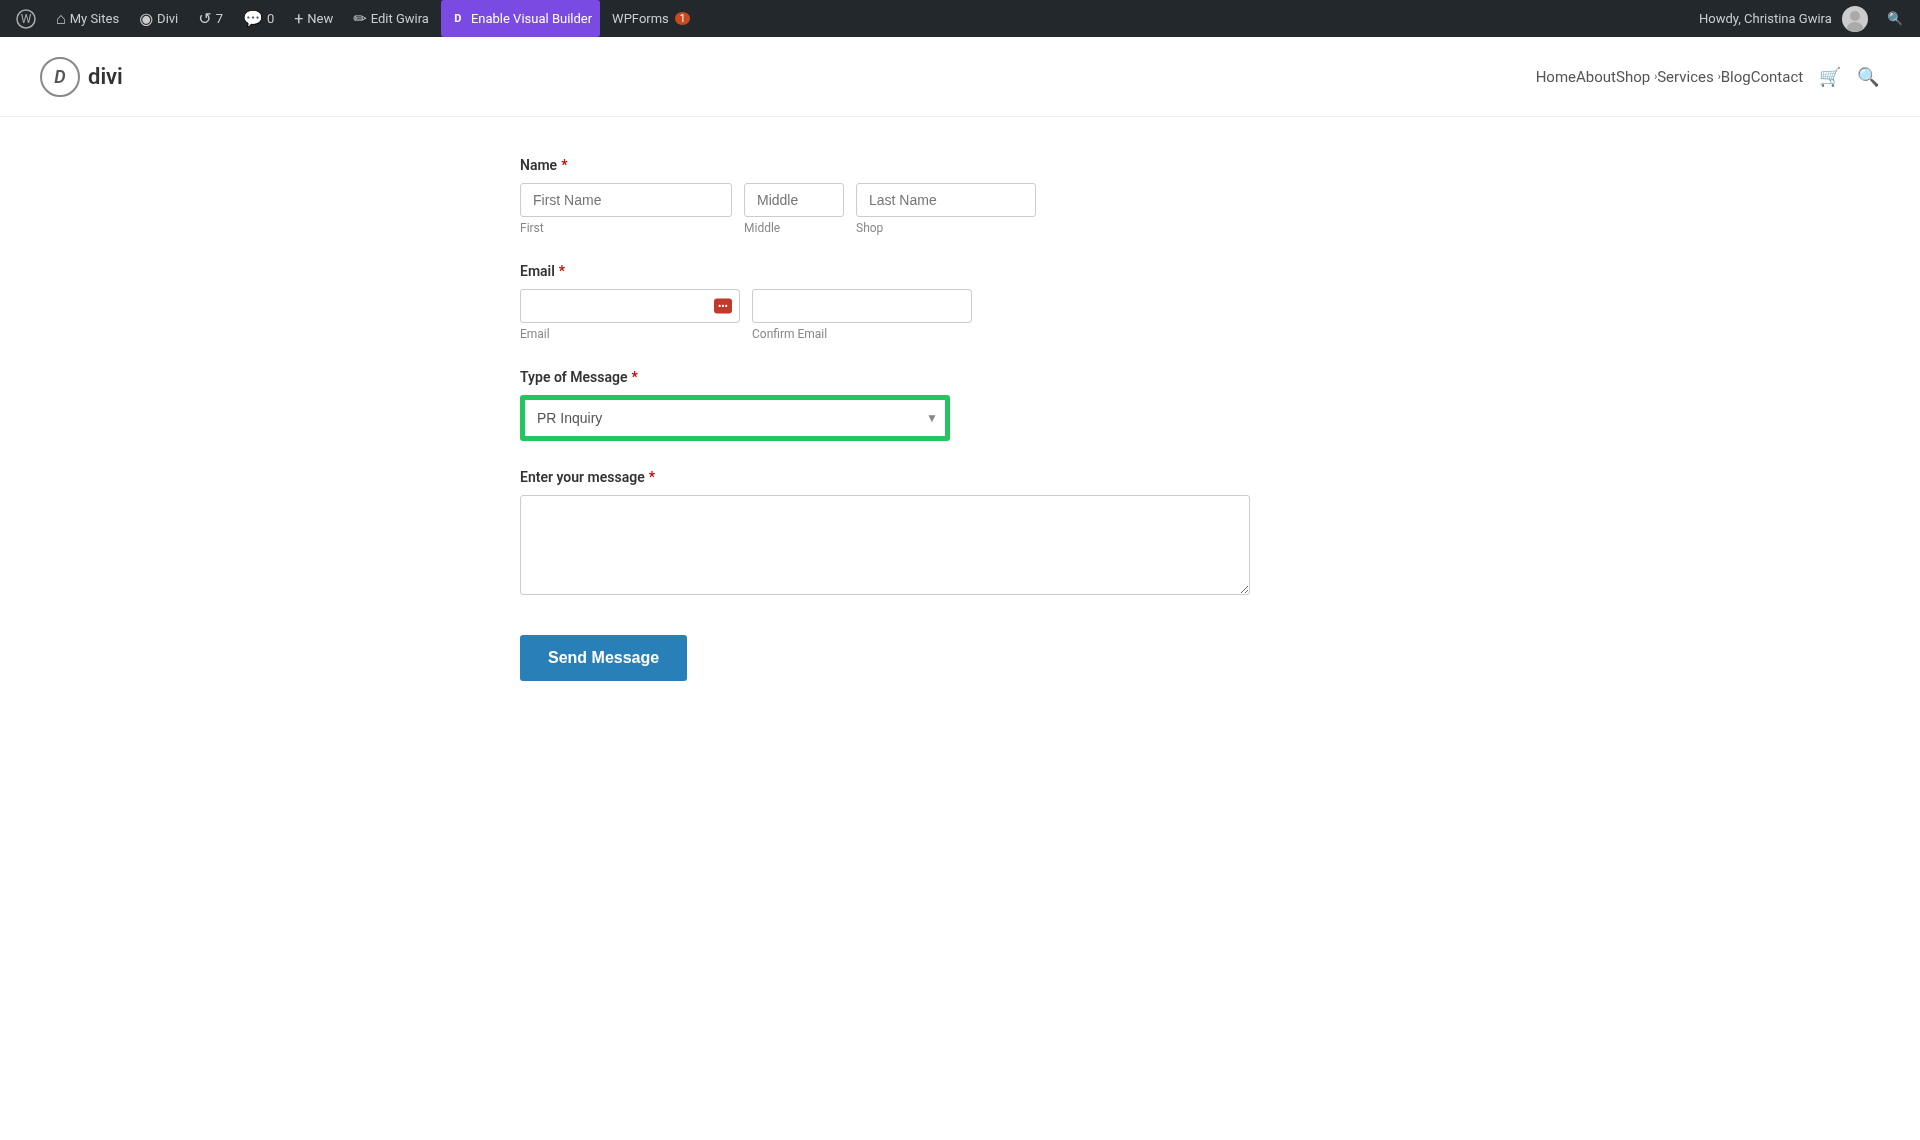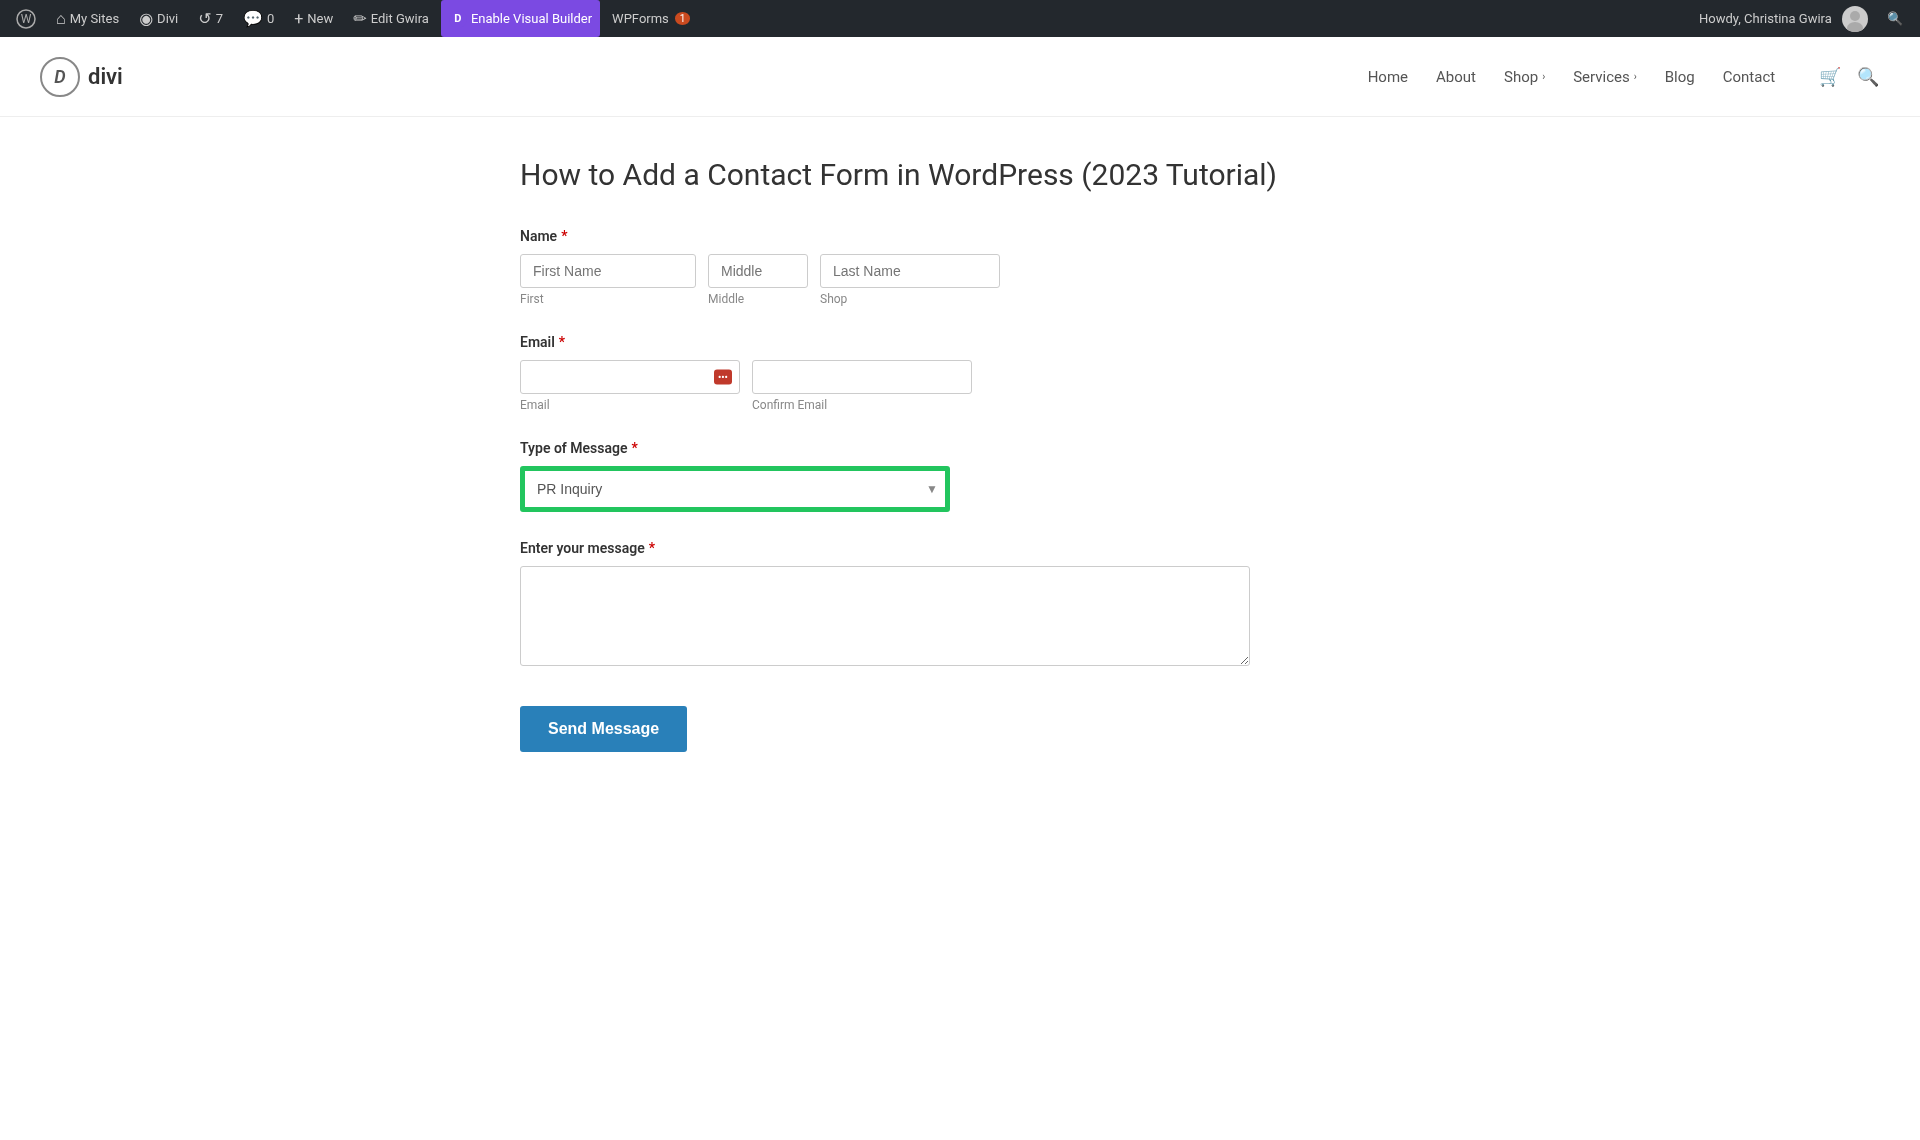--- a/index.html
+++ b/index.html
@@ -73,21 +73,20 @@
       display: flex;
       align-items: center;
       justify-content: center;
       font-style: italic;
       font-size: 18px;
       color: #555;
     }
     .site-nav {
       display: flex;
       align-items: center;
-      gap: 28px;
     }
     .nav-item {
       font-size: 15px;
       color: #555;
       cursor: pointer;
       display: flex;
       align-items: center;
       gap: 4px;
     }
     .nav-chevron { font-size: 10px; }
@@ -132,21 +131,21 @@
     input[type="email"] {
       border: 1px solid #ccc;
       border-radius: 3px;
       padding: 8px 12px;
       font-size: 14px;
       color: #999;
       outline: none;
       background: #fff;
     }
 
-    .first-name-input { width: 176px; }
+    .first-name-input { width: 212px; }
     .middle-name-input { width: 100px; }
     .last-name-input { width: 180px; }
 
     .email-row { display: flex; gap: 12px; align-items: flex-start; }
     .email-input-wrap { position: relative; }
     .email-input { width: 220px; padding-right: 36px; }
     .email-autofill-icon {
       position: absolute;
       right: 8px;
       top: 50%;
@@ -294,21 +293,20 @@
     <span class="nav-item">Blog</span>
     <span class="nav-item">Contact</span>
     <div class="nav-icons">
       <span class="nav-icon">🛒</span>
       <span class="nav-icon">🔍</span>
     </div>
   </nav>
 </header>
 
 <main id="main-content">
-  <h1 class="page-title">How to Add a Contact Form in WordPress (2023 Tutorial)</h1>
 
   <form>
     
     <div class="form-field">
       <div class="field-label">
         <span>Name</span>
         <span class="required">*</span>
       </div>
       <div class="field-row">
         <div class="field-group">

